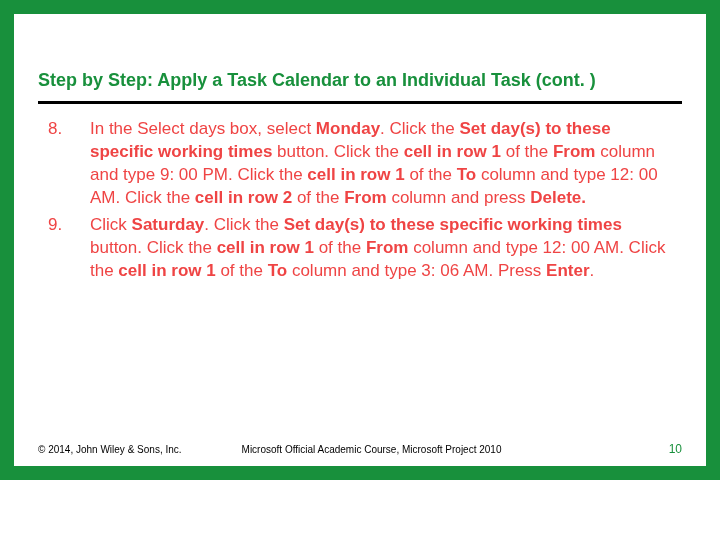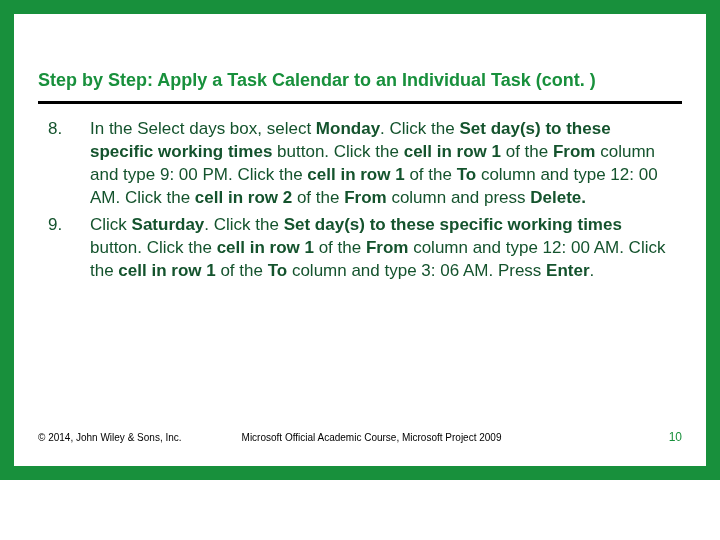--- a/index.html
+++ b/index.html
@@ -35,41 +35,41 @@
     height: 3px;
     background: #000;
     margin-top: 2px;
     margin-bottom: 14px;
   }
   ol.steps {
     margin: 0;
     padding: 0 6px 0 10px;
     list-style: none;
     counter-reset: step 7;
-    color: #14532d;
+    color: #ef4444;
     font-size: 17px;
     line-height: 1.35;
   }
   ol.steps > li {
     counter-increment: step;
     position: relative;
     padding-left: 42px;
     margin-bottom: 4px;
   }
   ol.steps > li::before {
     content: counter(step) ".";
     position: absolute;
     left: 0;
     top: 0;
   }
   .footer {
     position: absolute;
     left: 24px;
     right: 24px;
-    bottom: 22px;
+    bottom: 10px;
     font-size: 10px;
     color: #000;
     display: flex;
     align-items: baseline;
   }
   .footer .copyright { flex: 0 0 auto; }
   .footer .course { flex: 1 1 auto; padding-left: 60px; }
   .footer .pagenum { flex: 0 0 auto; color: #18903c; font-size: 12px; }
 </style>
 </head>
@@ -79,16 +79,16 @@
   <div class="inner">
     <div class="title">Step by Step: Apply a Task Calendar to an Individual Task (cont. )</div>
     <div class="rule"></div>
     <ol class="steps" id="steps">
         <li><span>In the Select days box, select </span><b>Monday</b><span>. Click the </span><b>Set day(s) to these specific working times</b><span> button. Click the </span><b>cell in row 1</b><span> of the </span><b>From</b><span> column and type 9: 00 PM. Click the </span><b>cell in row 1</b><span> of the </span><b>To</b><span> column and type 12: 00 AM. Click the </span><b>cell in row 2</b><span> of the </span><b>From</b><span> column and press </span><b>Delete.</b></li>
         <li><span>Click </span><b>Saturday</b><span>. Click the </span><b>Set day(s) to these specific working times</b><span> button. Click the </span><b>cell in row 1</b><span> of the </span><b>From</b><span> column and type 12: 00 AM. Click the </span><b>cell in row 1</b><span> of the </span><b>To</b><span> column and type 3: 06 AM. Press </span><b>Enter</b><span>.</span></li>
       </ol>
   </div>
   <div class="footer">
     <span class="copyright">© 2014, John Wiley &amp; Sons, Inc.</span>
-    <span class="course">Microsoft Official Academic Course, Microsoft Project 2009</span>
+    <span class="course">Microsoft Official Academic Course, Microsoft Project 2010</span>
     <span class="pagenum">10</span>
   </div>
 </div>
 
 </body></html>

